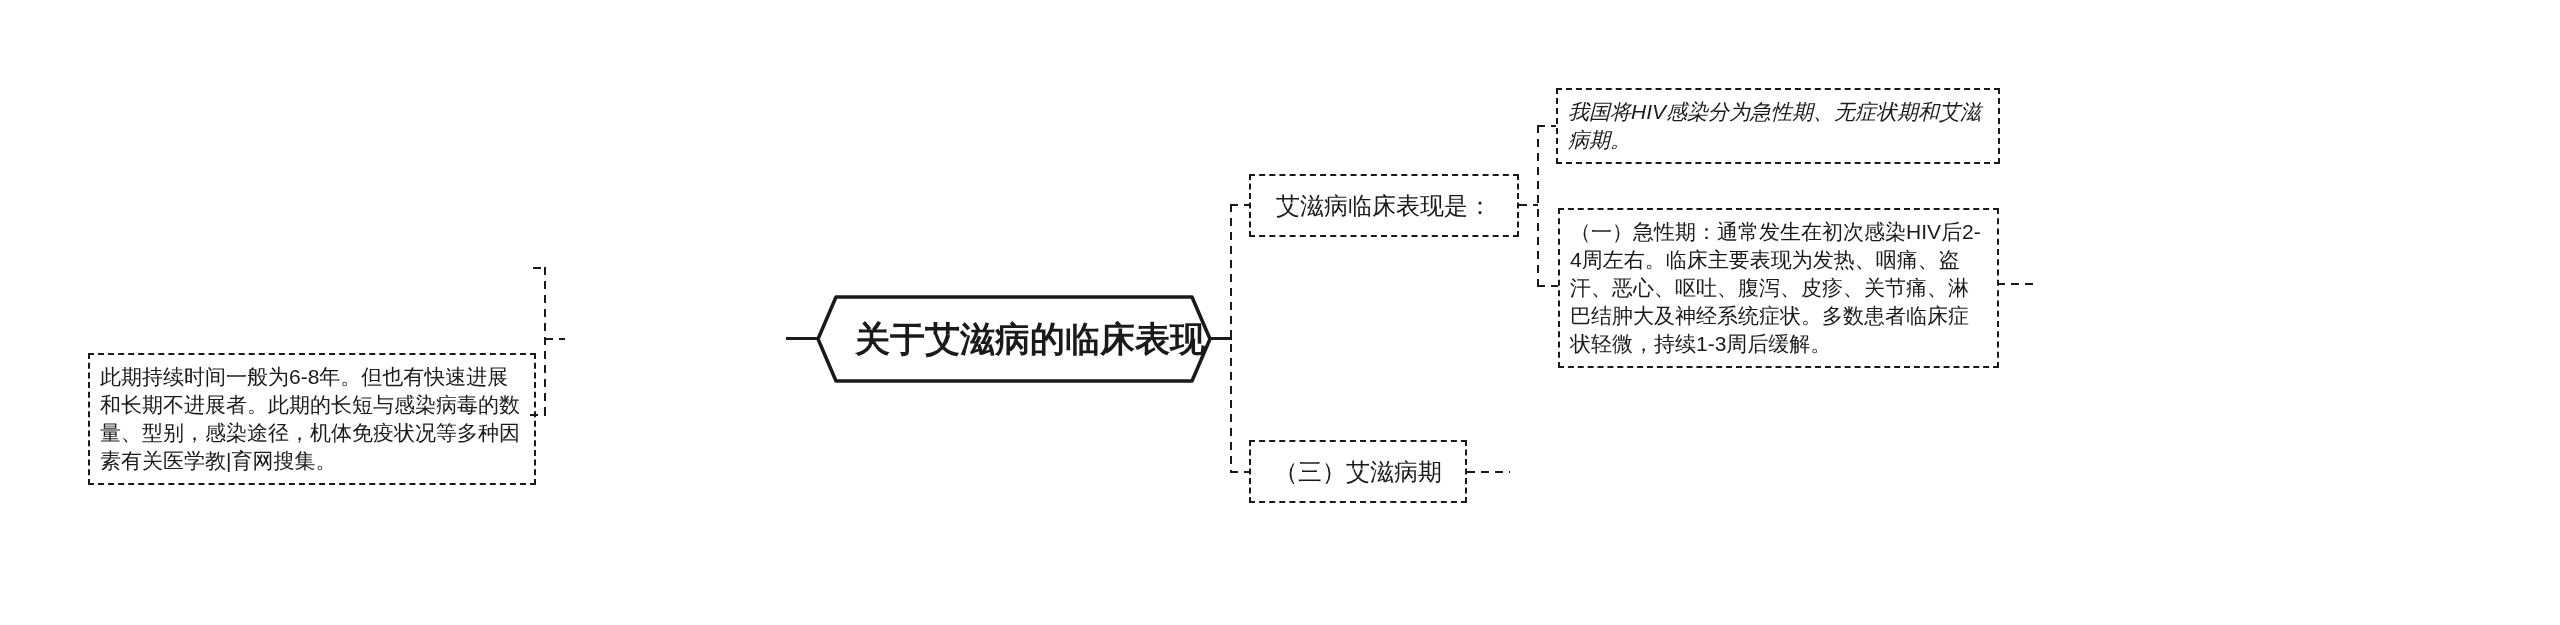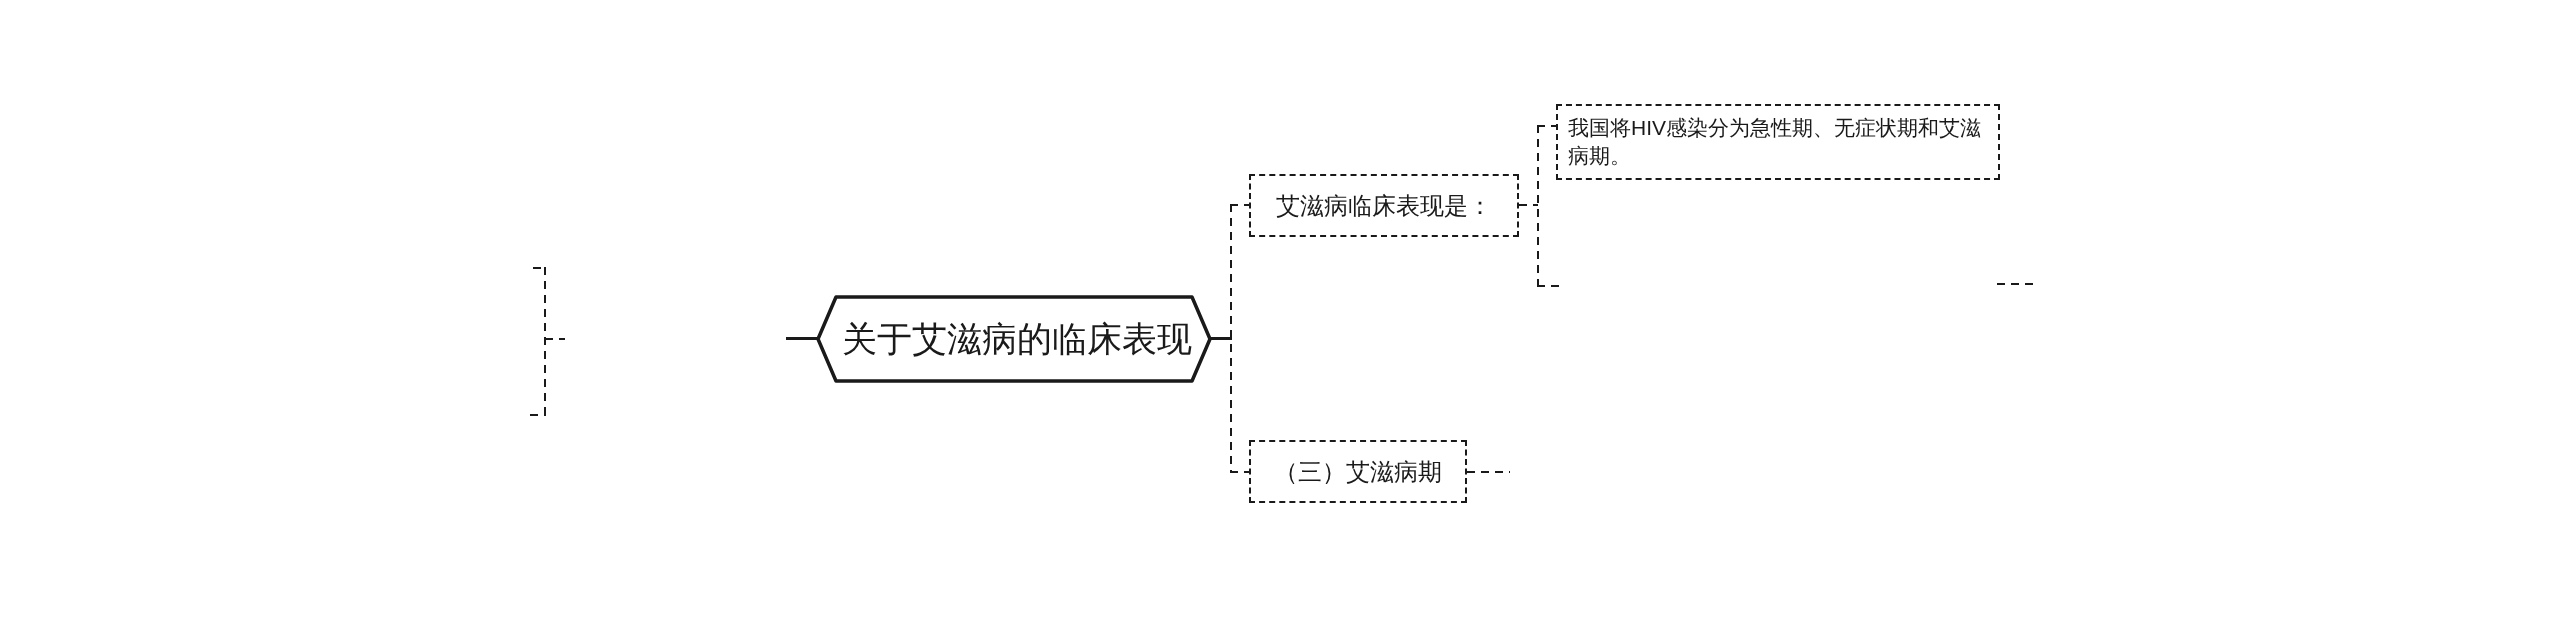--- a/index.html
+++ b/index.html
@@ -46,28 +46,29 @@
     width: 396px;
     height: 92px;
   }
   .root-node svg {
     position: absolute;
     left: 0; top: 0;
     overflow: visible;
   }
   .root-label {
     position: absolute;
-    left: 3px; top: 0;
+    left: 16px; top: 0;
     width: 100%; height: 100%;
     display: flex;
     align-items: center;
     justify-content: center;
     font-size: 35px;
     white-space: nowrap;
     letter-spacing: 0px;
+    font-weight: bold;
   }
   .conn-h {
     position: absolute;
     height: 2px;
     background: repeating-linear-gradient(90deg, #1a1a1a 0 8px, transparent 8px 14px);
   }
   .conn-v {
     position: absolute;
     width: 2px;
     background: repeating-linear-gradient(180deg, #1a1a1a 0 8px, transparent 8px 14px);
@@ -77,20 +78,21 @@
     height: 3px;
     background: #1a1a1a;
   }
 </style>
 </head>
 <body>
 
 <div id="stage">
 
 
+  <div class="leaf-box" style="left:88px; top:353px; width:448px;">此期持续时间一般为6-8年。但也有快速进展和长期不进展者。此期的长短与感染病毒的数量、型别，感染途径，机体免疫状况等多种因素有关医学教|育网搜集。</div>
 
   <div class="conn-h" style="left:533px; top:267px; width:13px;"></div>
   <div class="conn-h" style="left:530px; top:414px; width:16px;"></div>
   <div class="conn-v" style="left:544px; top:267px; height:149px;"></div>
   <div class="conn-h" style="left:545px; top:338px; width:20px;"></div>
 
 
   <div class="conn-solid" style="left:786px; top:337px; width:32px;"></div>
   <div class="conn-solid" style="left:1210px; top:337px; width:22px;"></div>
 
@@ -111,22 +113,23 @@
 
   <div class="node-box" style="left:1249px; top:440px; width:218px; height:63px;">
     <span>（三）艾滋病期</span>
   </div>
 
   <div class="conn-h" style="left:1519px; top:204px; width:19px;"></div>
   <div class="conn-v" style="left:1537px; top:125px; height:161px;"></div>
   <div class="conn-h" style="left:1537px; top:125px; width:19px;"></div>
   <div class="conn-h" style="left:1537px; top:285px; width:22px;"></div>
 
-  <div class="leaf-box" style="left:1556px; top:104px; width:444px;">我国将HIV感染分为急性期、无症状期和艾滋病期。</div>
+  <div class="leaf-box" style="left:1556px; top:88px; width:444px;font-style:italic;">我国将HIV感染分为急性期、无症状期和艾滋病期。</div>
 
+  <div class="leaf-box" style="left:1558px; top:208px; width:441px;">（一）急性期：通常发生在初次感染HIV后2-4周左右。临床主要表现为发热、咽痛、盗汗、恶心、呕吐、腹泻、皮疹、关节痛、淋巴结肿大及神经系统症状。多数患者临床症状轻微，持续1-3周后缓解。</div>
 
   <div class="conn-h" style="left:1997px; top:283px; width:36px;"></div>
 
 
   <div class="conn-h" style="left:1467px; top:471px; width:43px;"></div>
 
 
 </div>
 
 </body></html>

